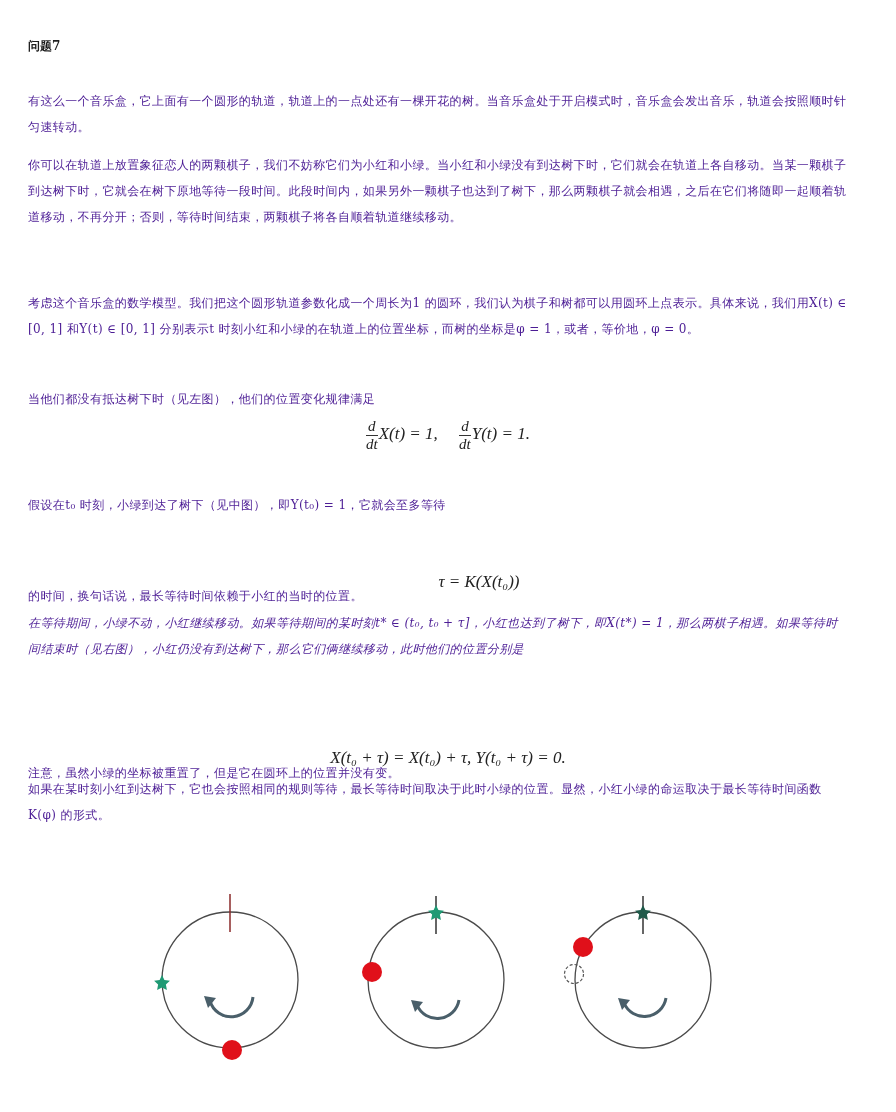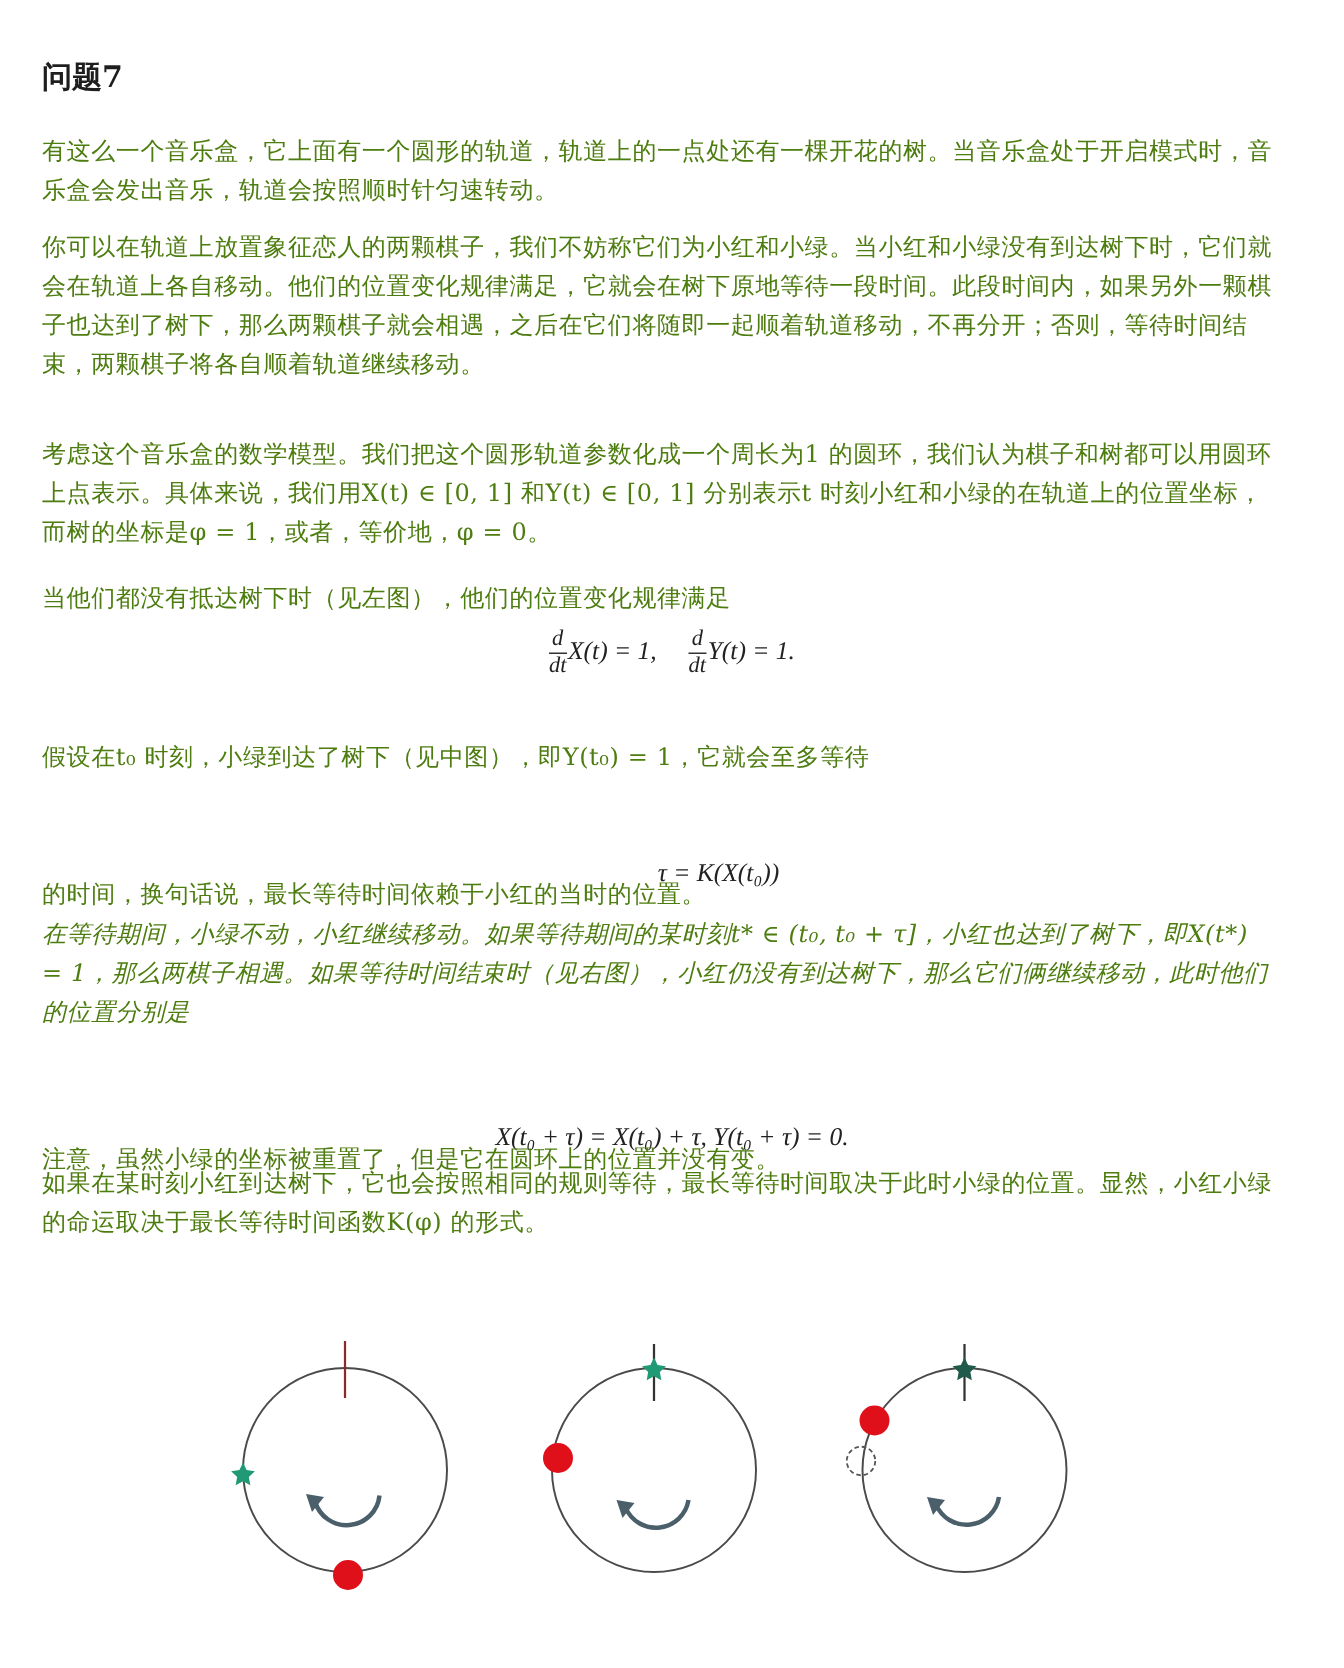--- a/index.html
+++ b/index.html
@@ -3,26 +3,26 @@
 <meta charset="utf-8">
 <style>
   html, body { margin: 0; padding: 0; background: #ffffff; }
   body {
     width: 896px; height: 1112px; position: relative; overflow: hidden;
     font-family: "DejaVu Serif", "Liberation Serif", serif;
     color: #2a2a2a;
   }
   .title {
     position: absolute; left: 28px; top: 38px;
-    font-weight: bold; font-size: 20px; color: #1e1e1e;
+    font-weight: bold; font-size: 12px; color: #1e1e1e;
   }
   .para {
     position: absolute; left: 28px; width: 820px;
-    font-size: 16px; line-height: 26px; letter-spacing: 0.4px;
-    color: #4d7c0f;
+    font-size: 12px; line-height: 26px; letter-spacing: 0.4px;
+    color: #4c1d95;
   }
   .eq {
     position: absolute; left: 0; width: 896px; text-align: center;
     font-family: "Liberation Serif", "DejaVu Serif", serif;
     font-size: 17px; color: #222;
   }
   .m { font-family: "Liberation Serif", serif; font-style: italic; margin-top: 32px; }
   .frac {
     display: inline-flex; flex-direction: column; align-items: center;
     vertical-align: middle; font-style: italic; font-size: 15px; line-height: 17px;
@@ -31,21 +31,21 @@
   .frac .num { border-bottom: 1px solid #333; padding: 0 2px; }
   .diagrams { position: absolute; left: 0; top: 880px; width: 896px; height: 200px; }
   .diagram { position: absolute; top: 0; width: 190px; height: 190px; }
 </style>
 </head>
 <body>
 
 <div class="title">问题7</div>
 
 <div class="para" style="top:88px;">有这么一个音乐盒，它上面有一个圆形的轨道，轨道上的一点处还有一棵开花的树。当音乐盒处于开启模式时，音乐盒会发出音乐，轨道会按照顺时针匀速转动。</div>
-<div class="para" style="top:152px;">你可以在轨道上放置象征恋人的两颗棋子，我们不妨称它们为小红和小绿。当小红和小绿没有到达树下时，它们就会在轨道上各自移动。他们的位置变化规律满足，它就会在树下原地等待一段时间。此段时间内，如果另外一颗棋子也达到了树下，那么两颗棋子就会相遇，之后在它们将随即一起顺着轨道移动，不再分开；否则，等待时间结束，两颗棋子将各自顺着轨道继续移动。</div>
+<div class="para" style="top:152px;">你可以在轨道上放置象征恋人的两颗棋子，我们不妨称它们为小红和小绿。当小红和小绿没有到达树下时，它们就会在轨道上各自移动。当某一颗棋子到达树下时，它就会在树下原地等待一段时间。此段时间内，如果另外一颗棋子也达到了树下，那么两颗棋子就会相遇，之后在它们将随即一起顺着轨道移动，不再分开；否则，等待时间结束，两颗棋子将各自顺着轨道继续移动。</div>
 <div class="para" style="top:290px;">考虑这个音乐盒的数学模型。我们把这个圆形轨道参数化成一个周长为1 的圆环，我们认为棋子和树都可以用圆环上点表示。具体来说，我们用X(t) ∈ [0, 1] 和Y(t) ∈ [0, 1] 分别表示t 时刻小红和小绿的在轨道上的位置坐标，而树的坐标是φ = 1，或者，等价地，φ = 0。</div>
 <div class="para" style="top:370px;margin-top:16px;">当他们都没有抵达树下时（见左图），他们的位置变化规律满足</div>
 
 <div class="eq" style="top:418px;">
   <span class="frac">
     <span class="num">d</span>
     <span>dt</span>
   </span><span class="m">X(t) = 1,</span>
   &nbsp;&nbsp;&nbsp;
   <span class="frac">

